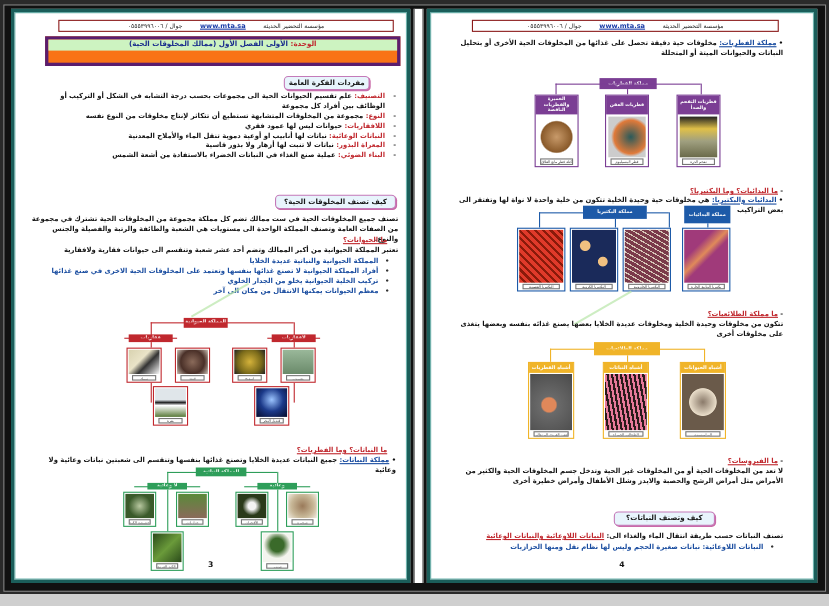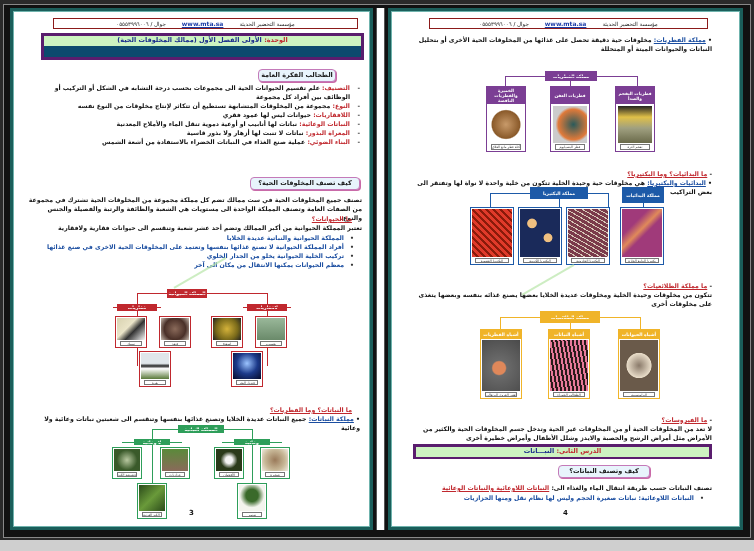--- a/index.html
+++ b/index.html
@@ -7,21 +7,21 @@
   body { background: #2a2a2a; font-family: "DejaVu Sans", sans-serif; position: relative; }
   .frame { position: absolute; top: 4px; left: 3px; width: 748px; height: 534px; background: #111; border: 1px solid #888; }
   .bottom-bar { position: absolute; left: 0; top: 540px; width: 754px; height: 11px; background: #cfcfcf; }
   .page { position: absolute; top: 8px; height: 522px; background: #fff; border: 3px solid #1b5e5a; box-shadow: inset 0 0 0 1px #6fb3ad; }
   .page.left { left: 10px; width: 363px; }
   .page.right { left: 388px; width: 355px; }
   .gutter { position: absolute; left: 376px; top: 8px; width: 9px; height: 522px; background: #fff; border-left: 1px solid #555; border-right: 1px solid #555; }
   .inner { position: absolute; inset: 4px; direction: rtl; }
   .hdr { position: absolute; top: 3px; left: 36px; right: 8px; height: 11px; border: 1px solid #8b1a1a; display: flex; align-items: center; justify-content: center; gap: 16px; font-size: 5.5px; color: #222; direction: rtl; }
   .hdr .url { color: #1a3da8; font-weight: bold; text-decoration: underline; font-size: 6px; }
-  .unit-box { position: absolute; top: 18px; left: 24px; right: 2px; height: 27px; border: 3px solid #5a1d6e; background: #0c4a6e; }
+  .unit-box { position: absolute; top: 18px; left: 24px; right: 2px; height: 27px; border: 3px solid #5a1d6e; background: #f97316; }
   .unit-box .row { height: 9.5px; background: #cdf3c1; font-size: 6.5px; font-weight: bold; text-align: center; line-height: 9.5px; margin-bottom: 2px; }
   .unit-box .row .lbl { color: #c0282e; }
   .unit-box .row .val { color: #1a2d8c; }
   .pill { position: absolute; background: #e8f4fc; border: 1.5px solid #c47ab9; border-radius: 4px; font-size: 6.5px; font-weight: bold; color: #1a1a1a; text-align: center; line-height: 11px; height: 13px; box-shadow: 1px 1px 0 #c96aa8; }
   .txt { position: absolute; font-size: 6.2px; line-height: 9px; color: #111; font-weight: bold; direction: rtl; text-align: right; }
   .txt .b { color: #1a4da0; text-decoration: underline; }
   .txt .ru { color: #c0282e; text-decoration: underline; }
   .bullet-list { position: absolute; list-style: none; direction: rtl; }
   .bullet-list li { font-size: 6.2px; line-height: 9px; font-weight: bold; color: #111; position: relative; padding-right: 12px; }
   .bullet-list li::before { content: "-"; position: absolute; right: 2px; color: #333; }
@@ -53,21 +53,21 @@
     <div class="hdr">
       <span>مؤسسة التحضير الحديثة</span>
       <span class="url">www.mta.sa</span>
       <span><span>جوال /</span> <span>٠٥٥٥٣٩٩٦٠٠٦</span></span>
     </div>
 
     <div class="unit-box">
       <div class="row"><span class="lbl">الوحدة:</span> <span class="val">الأولى الفصل الأول (ممالك المخلوقات الحية)</span></div>
     </div>
 
-    <div class="pill" style="top:54px; right:30px; width:78px;">الطحالب الفكرة العامة</div>
+    <div class="pill" style="top:54px; right:30px; width:78px;">مفردات الفكرة العامة</div>
 
     <ul class="bullet-list" style="top:68px; right:4px; width:330px;">
       <li><span class="term">التصنيف:</span> <span>علم تقسيم الحيوانات الحية الى مجموعات بحسب درجة التشابه في الشكل أو التركيب أو الوظائف بين أفراد كل مجموعة</span></li>
       <li><span class="term">النوع:</span> <span>مجموعة من المخلوقات المتشابهة تستطيع أن تتكاثر لإنتاج مخلوقات من النوع نفسه</span></li>
       <li><span class="term">اللافقاريات:</span> <span>حيوانات ليس لها عمود فقري</span></li>
       <li><span class="term">النباتات الوعائية:</span> <span>نباتات لها أنابيب او أوعية دموية تنقل الماء والأملاح المعدنية</span></li>
       <li><span class="term">المعراة البذور:</span> <span>نباتات لا تنبت لها أزهار ولا بذور قاسية</span></li>
       <li><span class="term">البناء الضوئي:</span> <span>عملية صنع الغذاء في النباتات الخضراء بالاستفادة من أشعة الشمس</span></li>
     </ul>
 
@@ -257,23 +257,20 @@
       <div class="pic" style="left:138px; top:18px; width:42px; height:70px; border-color:#f0b429;">
           <div class="node" style="left:0; top:0; width:100%; height:9px; background:#f0b429;">أشباه الحيوانات</div>
           <div class="img" style="top:10px; background:radial-gradient(ellipse 40% 30% at 50% 50%,#8a7a6a,#e8dcc8 80%,#6a5a4a 85%);"></div>
           <div class="cap">البراميسيوم</div>
         </div>
     </div>
 
     <div class="txt" style="top:400px; right:24px; width:200px;">- <span class="ru">ما الفيروسات؟</span></div>
     <div class="txt" style="top:409px; right:24px; width:305px;">لا تعد من المخلوقات الحية أو من المخلوقات غير الحية وتدخل جسم المخلوقات الحية والكثير من الأمراض مثل أمراض الرشح والحصبة والايدز وشلل الأطفال وأمراض خطيرة أخرى</div>
 
-    <div class="unit-box" style="top:429px; left:18px; right:24px; height:15px;">
-      <div class="row"><span class="lbl">الدرس الثاني:</span> <span class="val">النبـــاتات</span></div>
-    </div>
 
     <div class="pill" style="top:450px; right:86px; width:92px;">كيف وتصنف النباتات؟</div>
 
     <div class="txt" style="top:468px; right:24px; width:300px;"><span>تصنف النباتات حسب طريقة انتقال الماء والغذاء الى:</span> <span class="ru">النباتات اللاوعائية والنباتات الوعائية</span></div>
     <ul class="bullet-list dot blue" style="top:478px; right:30px; width:290px;">
       <li>النباتات اللاوعائية: نباتات صغيرة الحجم وليس لها نظام نقل ومنها الحزازيات</li>
     </ul>
 
     <div class="pgnum">4</div>
   </div>

